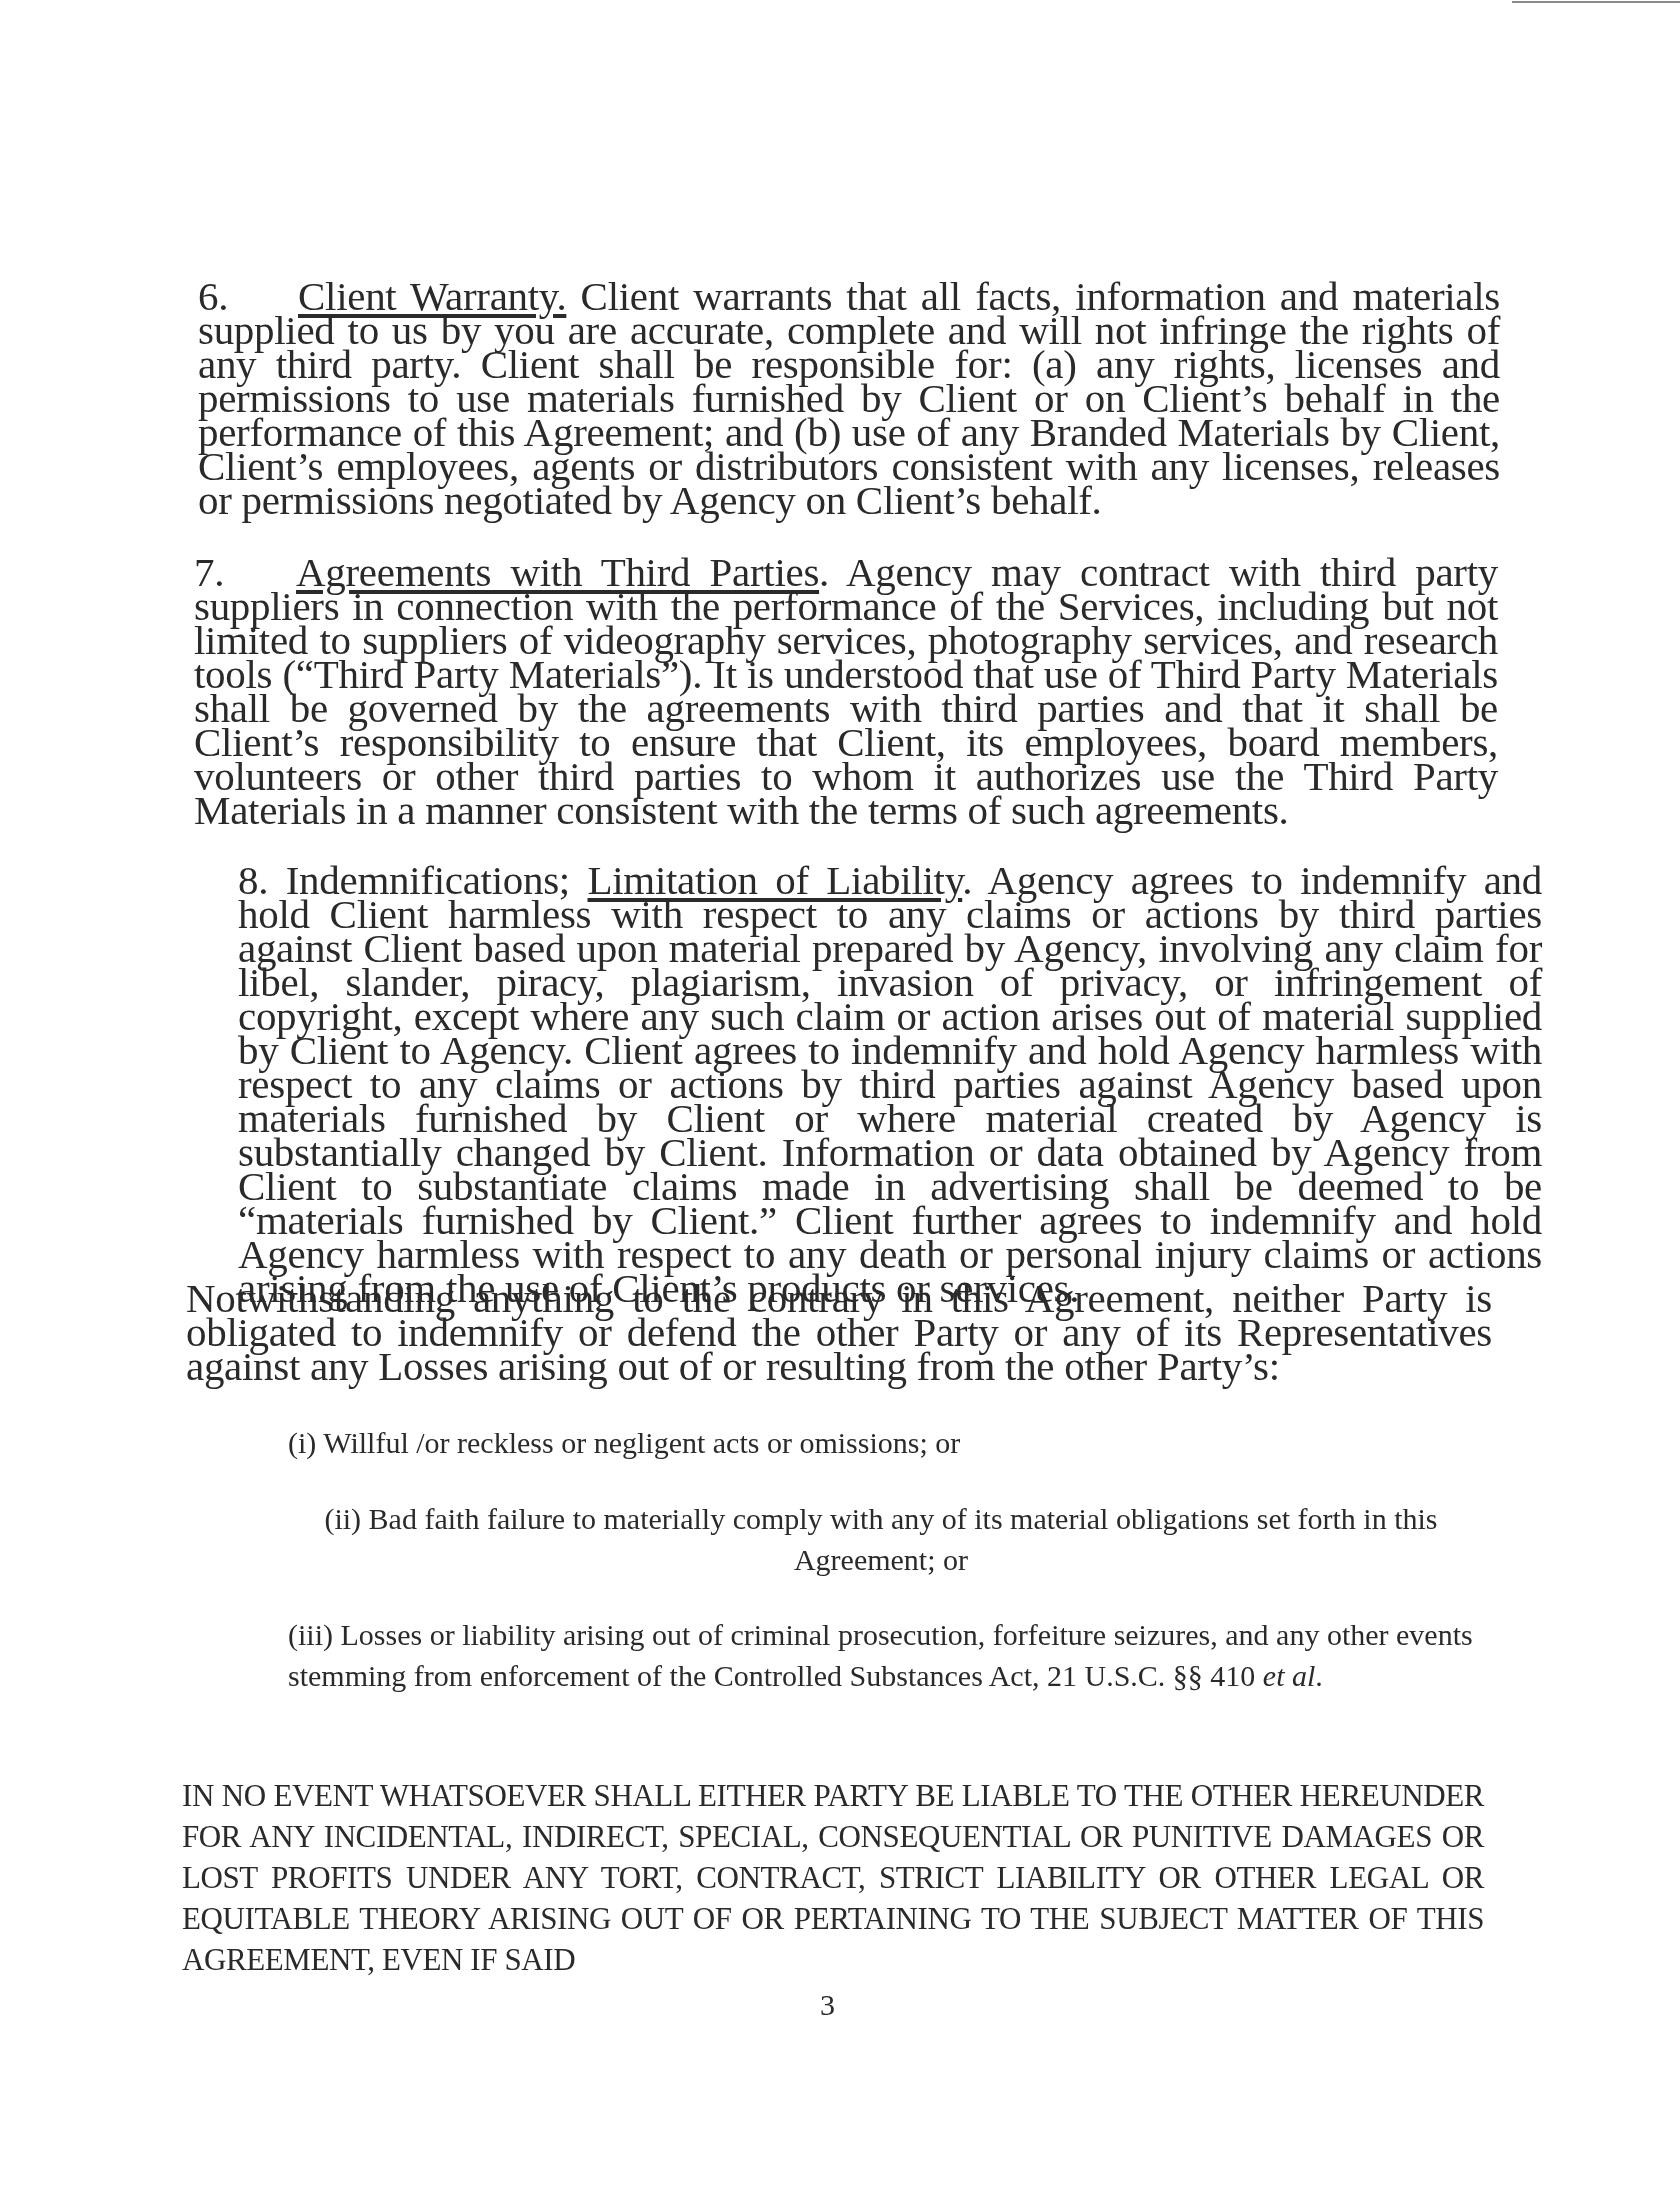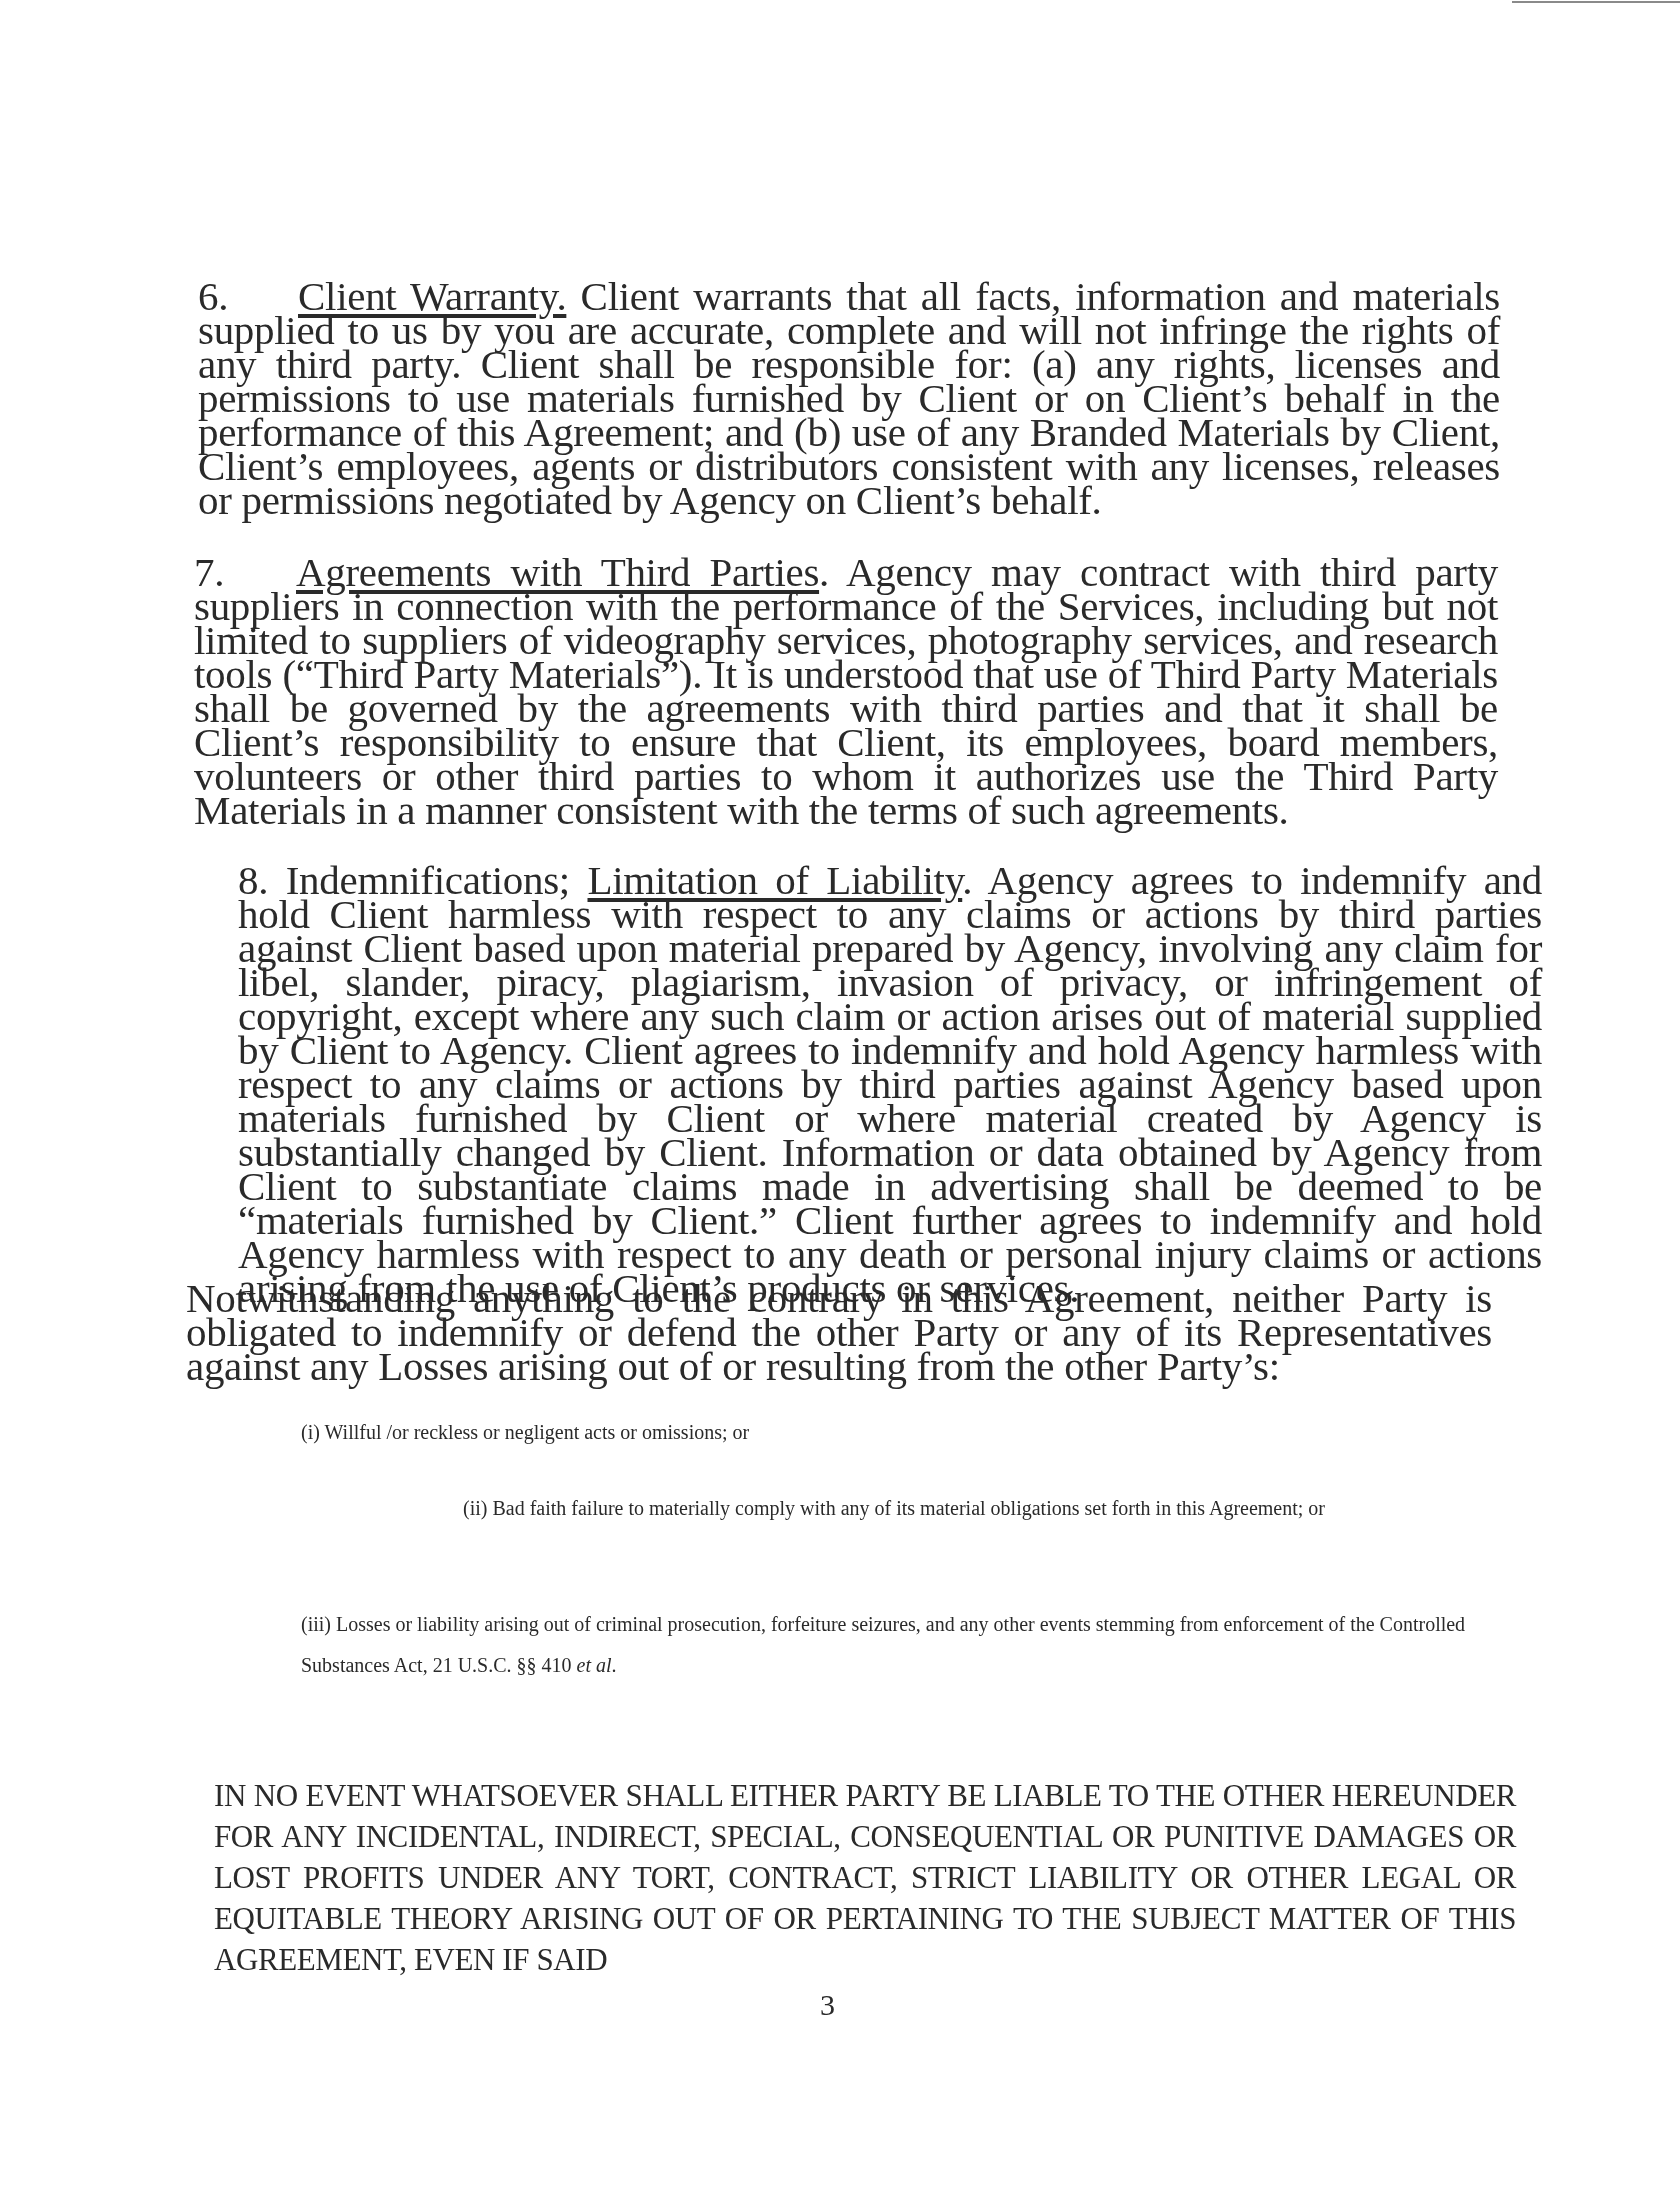--- a/index.html
+++ b/index.html
@@ -19,30 +19,30 @@
   }
   .para .num { display: inline-block; }
   .u { text-decoration: underline; text-underline-offset: 4px; }
   #p6 { left: 198px; top: 238px; width: 1302px; }
   #p6 .num { width: 100px; }
   #p7 { left: 194px; top: 514px; width: 1304px; }
   #p7 .num { width: 102px; }
   #p8 { left: 190px; top: 822px; width: 1304px; margin-left: 48px; }
   #p8b { left: 186px; top: 1240px; width: 1306px; }
   .item {
-    position: absolute; left: 301px; width: 1186px;
-    font-size: 20px; line-height: 41px;
+    position: absolute; left: 288px; width: 1186px;
+    font-size: 30px; line-height: 41px;
   }
   #i1 { top: 1392px; }
   #i2 { top: 1468px; text-align: center; }
   #i3 { top: 1584px; }
   .caps {
     position: absolute; left: 182px; top: 1744px; width: 1302px;
     font-size: 31px; line-height: 41px; text-align: justify;
-    text-align-last: left; letter-spacing: -0.4px; margin-left: 32px;
+    text-align-last: left; letter-spacing: -0.4px;
   }
   .pagenum {
     position: absolute; left: 820px; top: 1988px; font-size: 30px;
   }
   em { font-style: italic; margin-top: 12px; }
 </style>
 </head>
 <body>
 
 <div class="corner-line"></div>

